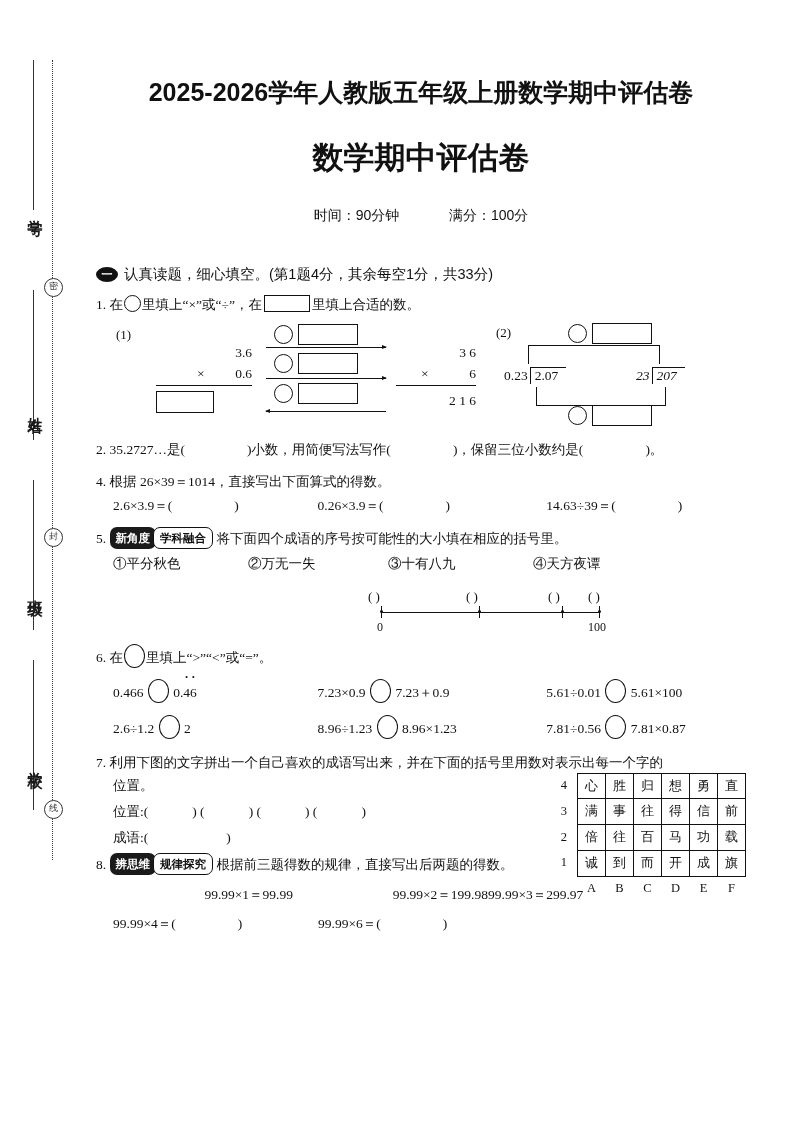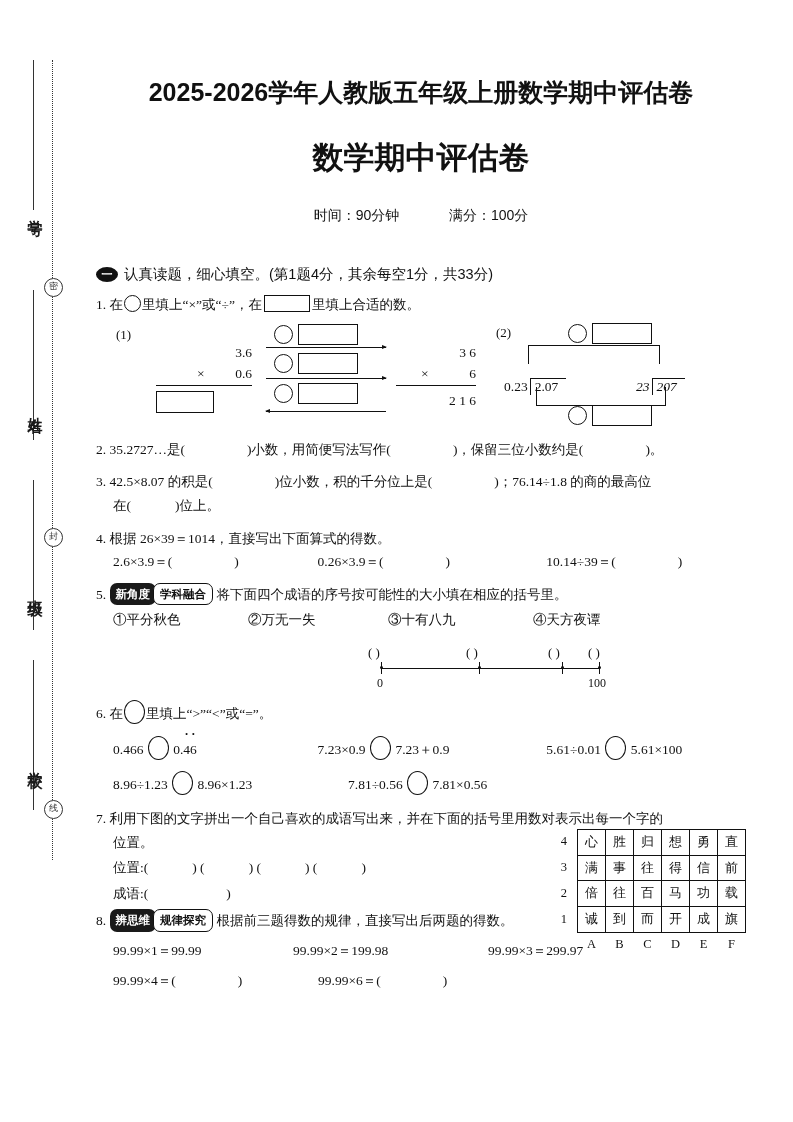--- a/index.html
+++ b/index.html
@@ -119,21 +119,21 @@
   }
   .arrowline.left::after{display:none;}
   .arrowline.left::before{
     content:"";position:absolute;left:-1px;top:-2.5px;
     border-right:5px solid #111;border-top:2.5px solid transparent;border-bottom:2.5px solid transparent;
   }
 
   
   .q1b{position:absolute;left:400px;top:0;width:250px;height:108px;}
   .divexp{position:absolute;font-size:13.5px;white-space:nowrap;}
-  .divexp .dvd{border-left:1.2px solid #111;border-top:1.2px solid #111;padding:0 8px 0 4px;margin-left:2px;display:inline-block;margin-top:11px;}
+  .divexp .dvd{border-left:1.2px solid #111;border-top:1.2px solid #111;padding:0 8px 0 4px;margin-left:2px;display:inline-block;}
   .brk{position:absolute;border:1.2px solid #111;border-bottom:none;height:18px;}
   .brk2{position:absolute;border:1.2px solid #111;border-top:none;height:18px;}
 
   
   .nline{position:relative;height:50px;margin-top:6px;}
   .nl-axis{position:absolute;left:285px;top:30px;width:218px;height:0;border-top:1.3px solid #111;}
   .nl-tick{position:absolute;top:24px;width:0;height:12px;border-left:1.3px solid #111;}
   .nl-dot{position:absolute;top:28px;width:3px;height:3px;background:#111;border-radius:50%;}
   .nl-par{position:absolute;top:4px;font-size:13px;}
   .nl-lab{position:absolute;top:35px;font-size:12px;}
@@ -276,35 +276,28 @@
           <span style="width:58px;height:19px;border:1.2px solid #111;display:inline-block;"></span>
         </div>
       </div>
     </div>
 
     <div class="q">
       <span class="num">2.</span>
       <span>35.2727…是(</span><span class="blank-par"></span><span>)小数，用简便写法写作(</span><span class="blank-par"></span><span>)，保留三位小数约是(</span><span class="blank-par"></span><span>)。</span>
     </div>
 
-    <div class="q">
-      <span class="num">3.</span>
-      <span>42.5×8.07 的积是(</span><span class="blank-par"></span><span>)位小数，积的千分位上是(</span><span class="blank-par"></span><span>)；76.14÷1.8 的商的最高位</span>
-      <div class="ind">
-        <span>在(</span><span class="blank-par sm"></span><span>)位上。</span>
-      </div>
-    </div>
 
     <div class="q">
       <span class="num">4.</span>
       <span>根据 26×39＝1014，直接写出下面算式的得数。</span>
       <div class="ind cols3">
         <div class="c1"><span>2.6×3.9＝(</span><span class="blank-par"></span><span>)</span></div>
         <div class="c2"><span>0.26×3.9＝(</span><span class="blank-par"></span><span>)</span></div>
-        <div class="c3"><span>10.14÷39＝(</span><span class="blank-par"></span><span>)</span></div>
+        <div class="c3"><span>14.63÷39＝(</span><span class="blank-par"></span><span>)</span></div>
       </div>
     </div>
 
     <div class="q">
       <span class="num">5.</span>
       <span class="tagdark">新角度</span><span class="taglight">学科融合</span>
       <span>将下面四个成语的序号按可能性的大小填在相应的括号里。</span>
       <div class="ind cols3" style="margin-top:2px;">
         <div style="width:135px;">①平分秋色</div>
         <div style="width:140px;">②万无一失</div>
@@ -349,29 +342,34 @@
           <span>7.23＋0.9</span>
         </div>
         <div class="c3">
           <span>5.61÷0.01</span>
           <span class="ocircle big"></span>
           <span>5.61×100</span>
         </div>
       </div>
 
       <div class="ind cols3" style="margin-top:10px;">
+        <div class="c1">
+          <span>2.6÷1.2</span>
+          <span class="ocircle big"></span>
+          <span>2</span>
+        </div>
         <div class="c2">
           <span>8.96÷1.23</span>
           <span class="ocircle big"></span>
           <span>8.96×1.23</span>
         </div>
         <div class="c3">
           <span>7.81÷0.56</span>
           <span class="ocircle big"></span>
-          <span>7.81×0.56</span>
+          <span>7.81×0.87</span>
         </div>
       </div>
     </div>
 
     <div class="q rel" style="margin-top:10px;">
       <span class="num">7.</span>
       <span>利用下图的文字拼出一个自己喜欢的成语写出来，并在下面的括号里用数对表示出每一个字的</span>
       <div class="ind">位置。</div>
 
       <div class="ind" style="margin-top:2px;">
@@ -432,21 +430,21 @@
         </tbody>
           </table>
       </div>
     </div>
 
     <div class="q" style="margin-top:4px;">
       <span class="num">8.</span>
       <span class="tagdark">辨思维</span><span class="taglight">规律探究</span>
       <span>根据前三题得数的规律，直接写出后两题的得数。</span>
 
-      <div class="ind cols3" style="margin-top:6px;">
+      <div class="ind cols3" style="margin-top:6px;text-align:right;">
         <div style="width:180px;">99.99×1＝99.99</div>
         <div style="width:195px;">99.99×2＝199.98</div>
         <div>99.99×3＝299.97</div>
       </div>
       <div class="ind cols3" style="margin-top:6px;">
         <div style="width:205px;"><span>99.99×4＝(</span><span class="blank-par"></span><span>)</span></div>
         <div><span>99.99×6＝(</span><span class="blank-par"></span><span>)</span></div>
       </div>
     </div>
 

